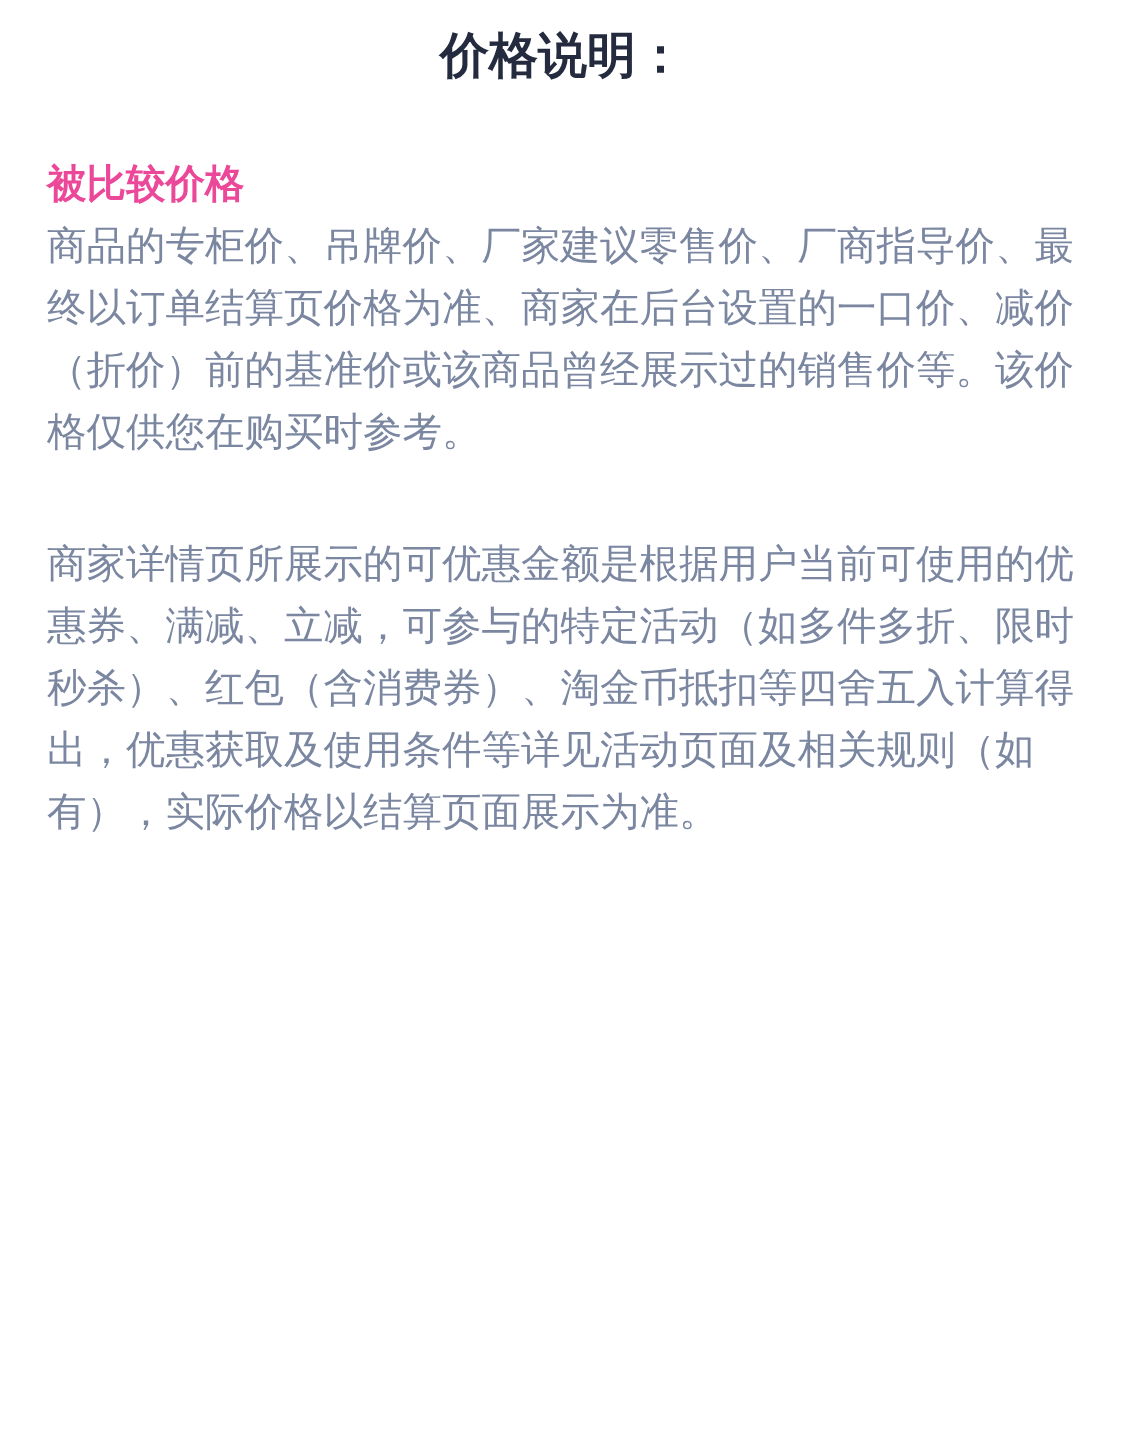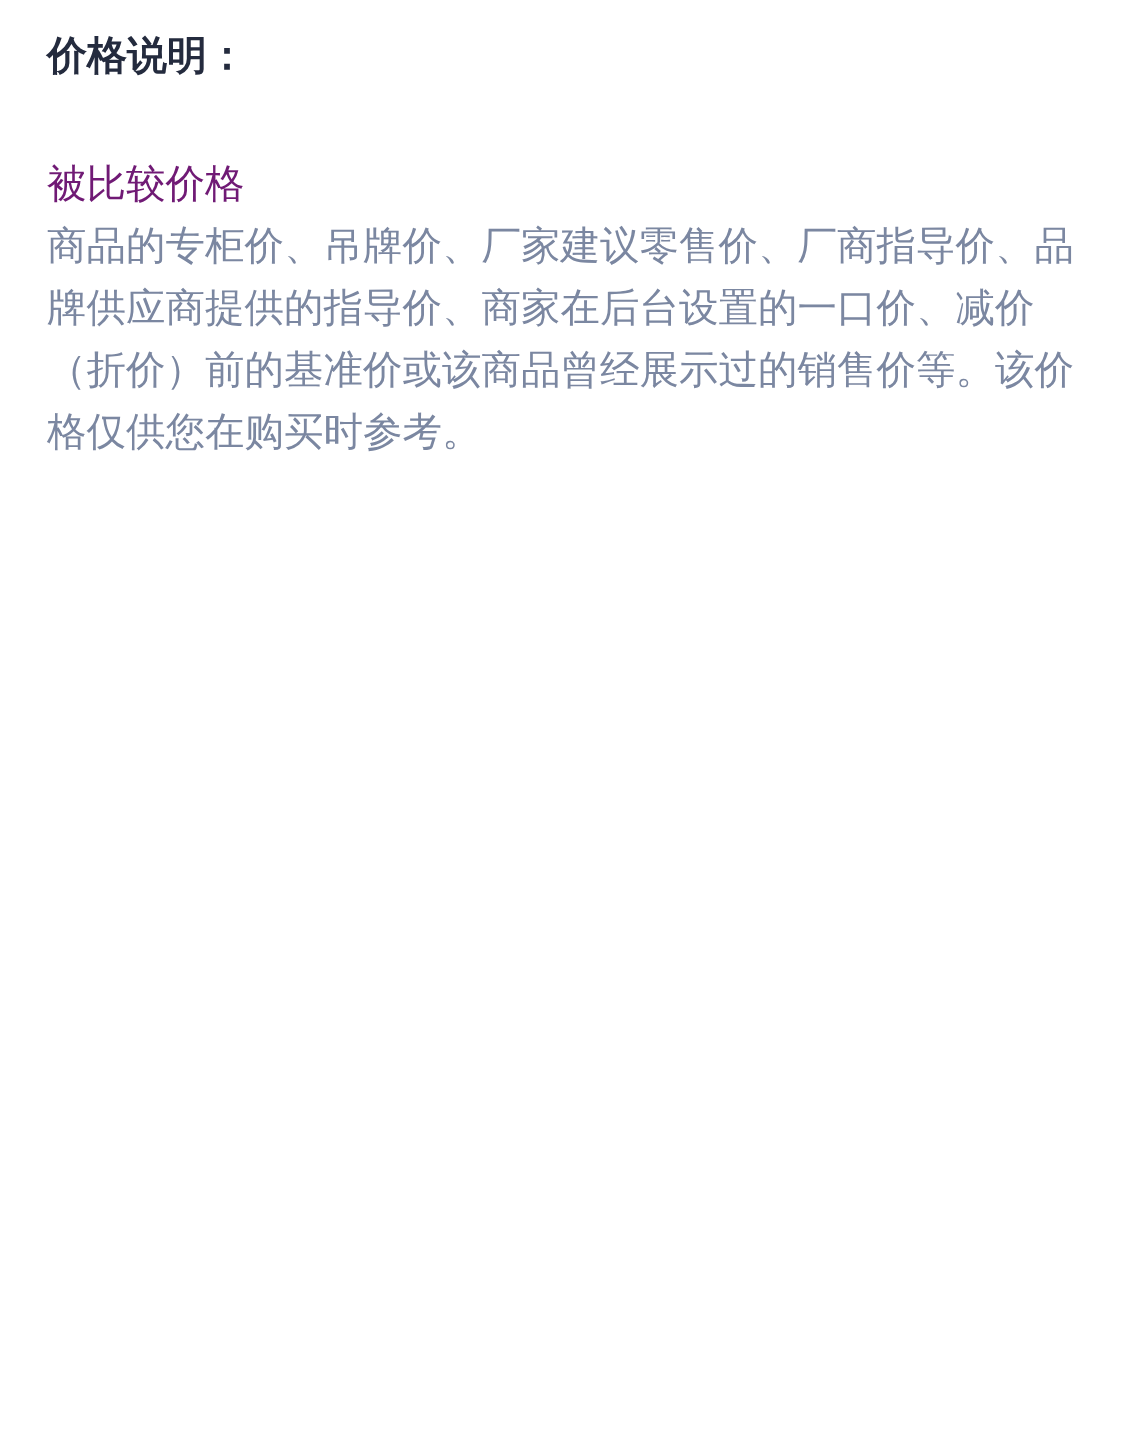--- a/index.html
+++ b/index.html
@@ -16,55 +16,59 @@
     background: #ffffff;
     overflow: hidden;
     font-family: "Liberation Sans", "DejaVu Sans", sans-serif;
     font-size: 39.5px;
     line-height: 62px;
     letter-spacing: 0;
     text-align: left;
   }
   .doc-title {
     margin: 0;
-    font-size: 40px;
+    font-size: 49px;
     font-weight: 600;
     color: #242b3e;
     line-height: 62px;
+    text-align: center;
   }
   .section {
     margin-top: 66px;
   }
   .section--plain {
     margin-top: 70px;
   }
   .section-heading {
     margin: 0;
     font-size: 39.5px;
-    font-weight: 400;
-    color: #701a75;
+    font-weight: 700;
+    color: #ec4899;
     line-height: 62px;
   }
   .section-body {
     margin: 0;
     color: #7b87a1;
     font-weight: 400;
     overflow-wrap: break-word;
   }
 </style>
 </head>
 <body>
 
 <div class="page">
 
   <h1 class="doc-title">价格说明：</h1>
 
   <section class="section">
     <h2 class="section-heading">被比较价格</h2>
-    <p class="section-body">商品的专柜价、吊牌价、厂家建议零售价、厂商指导价、品牌供应商提供的指导价、商家在后台设置的一口价、减价（折价）前的基准价或该商品曾经展示过的销售价等。该价格仅供您在购买时参考。</p>
+    <p class="section-body">商品的专柜价、吊牌价、厂家建议零售价、厂商指导价、最终以订单结算页价格为准、商家在后台设置的一口价、减价（折价）前的基准价或该商品曾经展示过的销售价等。该价格仅供您在购买时参考。</p>
   </section>
 
   <section class="section">
   </section>
 
+  <section class="section section--plain">
+    <p class="section-body">商家详情页所展示的可优惠金额是根据用户当前可使用的优惠券、满减、立减，可参与的特定活动（如多件多折、限时秒杀）、红包（含消费券）、淘金币抵扣等四舍五入计算得出，优惠获取及使用条件等详见活动页面及相关规则（如有），实际价格以结算页面展示为准。</p>
+  </section>
 
 
 </div>
 
 </body></html>

